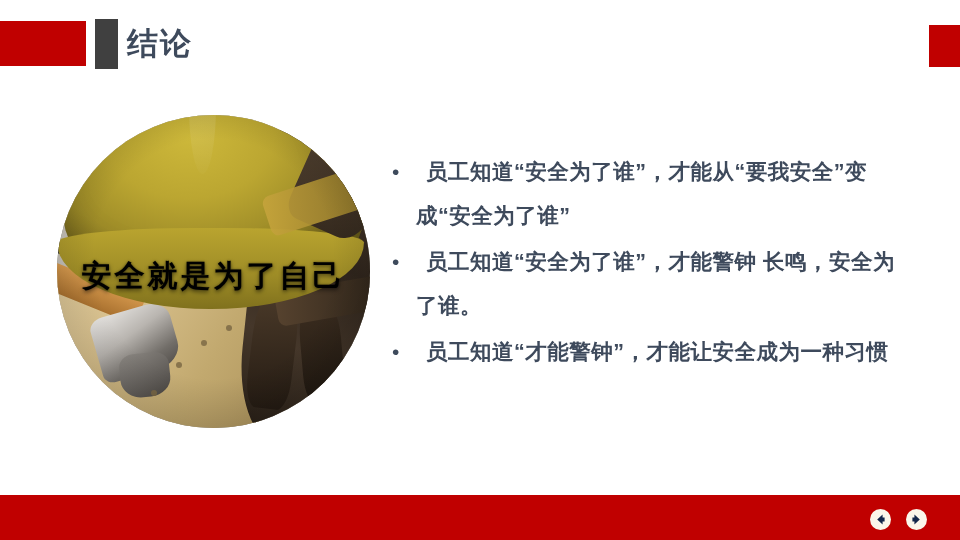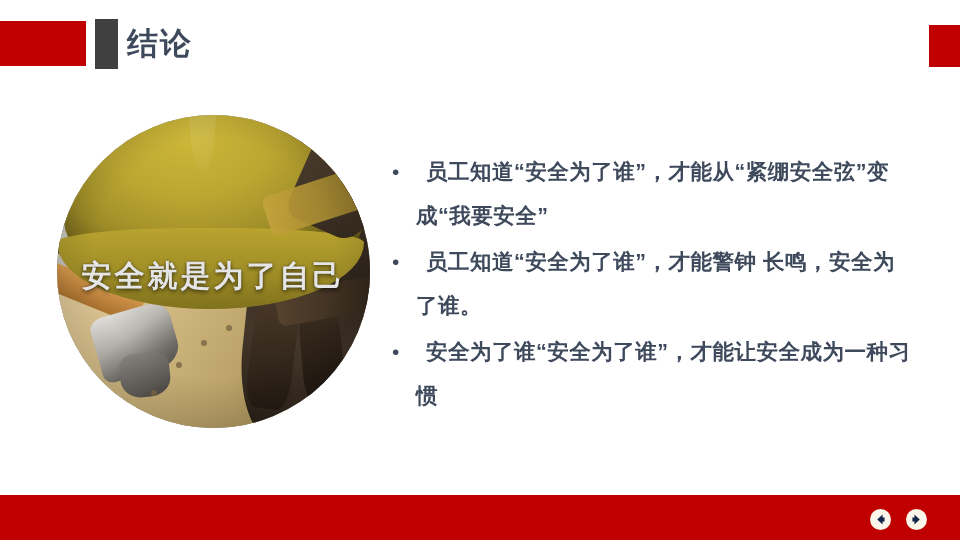--- a/index.html
+++ b/index.html
@@ -250,21 +250,21 @@
 
   .photo-caption {
     position: absolute;
     left: 0;
     right: 0;
     top: 141px;
     text-align: center;
     font-size: 30px;
     font-weight: bold;
     letter-spacing: 3px;
-    color: #e5e5e5;
+    color: #000000;
     text-shadow: 0 2px 4px rgba(0,0,0,0.55), 0 0 2px rgba(0,0,0,0.4);
     white-space: nowrap;
   }
 
   
   .bullets {
     position: absolute;
     left: 392px;
     top: 150px;
     width: 520px;
@@ -358,31 +358,31 @@
       <div class="stitch" style="left:30%;top:88%"></div>
       <div class="photo-vignette"></div>
     </div>
     <div class="photo-caption">安全就是为了自己</div>
   </div>
 
   <div class="bullets">
 
     <div class="bullet-row">
       <span class="bullet-dot">•</span>
-      <span class="bullet-text">员工知道“安全为了谁”，才能从“紧绷安全弦”变成“我要安全”</span>
+      <span class="bullet-text">员工知道“安全为了谁”，才能从“要我安全”变成“安全为了谁”</span>
     </div>
 
     <div class="bullet-row hang">
       <span class="bullet-dot">•</span>
       <span class="bullet-text">员工知道“安全为了谁”，才能警钟 长鸣，安全为了谁。</span>
     </div>
 
     <div class="bullet-row hang">
       <span class="bullet-dot">•</span>
-      <span class="bullet-text">安全为了谁“安全为了谁”，才能让安全成为一种习惯</span>
+      <span class="bullet-text">员工知道“才能警钟”，才能让安全成为一种习惯</span>
     </div>
 
   </div>
 
   <div class="footer-bar">
     <div class="nav-btn nav-prev" title="上一页">
       <svg width="13" height="13" viewBox="0 0 13 13">
         <path d="M8.6 1.6 L3.2 6.5 L8.6 11.4 L8.6 8.6 L10.6 8.6 L10.6 4.4 L8.6 4.4 Z" fill="#13264a"></path>
       </svg>
     </div>

